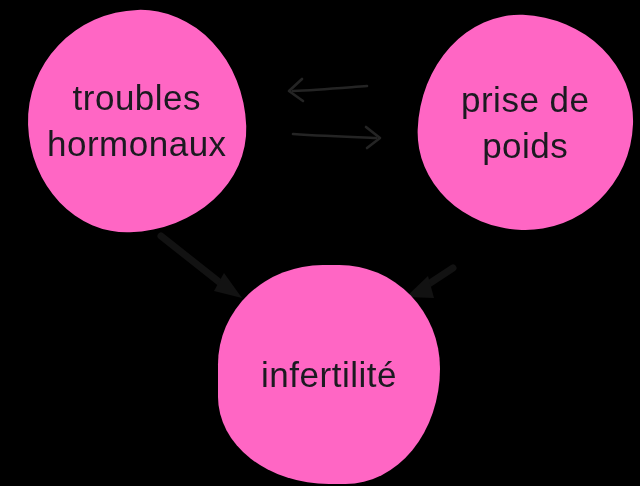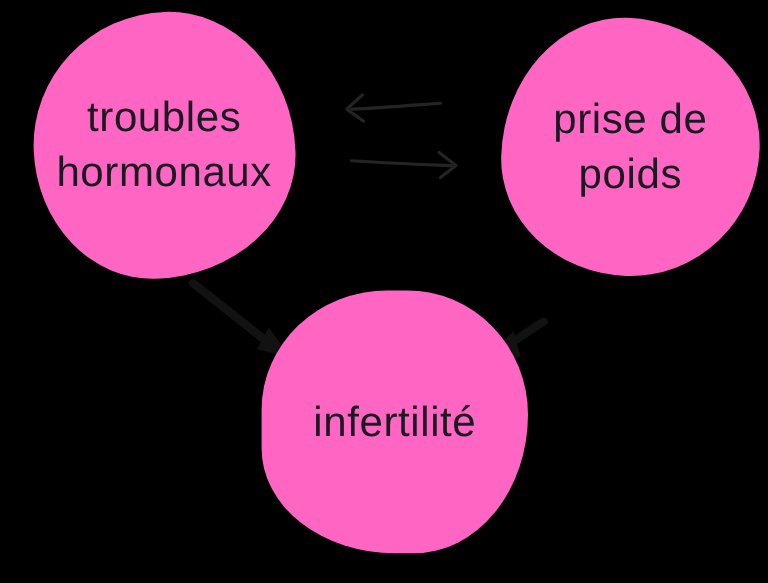--- a/index.html
+++ b/index.html
@@ -43,21 +43,21 @@
   }
   .blob-troubles .label { transform: rotate(2deg); }
   .blob-prise {
     left: 418px; top: 15px;
     width: 215px; height: 215px;
     border-radius: 47% 53% 50% 50% / 55% 49% 51% 45%;
     transform: rotate(2deg);
   }
   .blob-prise .label { transform: rotate(-2deg); }
   .blob-infertilite {
-    left: 218px; top: 242px;
+    left: 218px; top: 265px;
     width: 222px; height: 219px;
     border-radius: 51% 49% 46% 54% / 49% 51% 57% 43%;
   }
   .label { display: block; }
   .label span { display: block; }
 </style>
 </head>
 <body>
 
 <div class="canvas">

